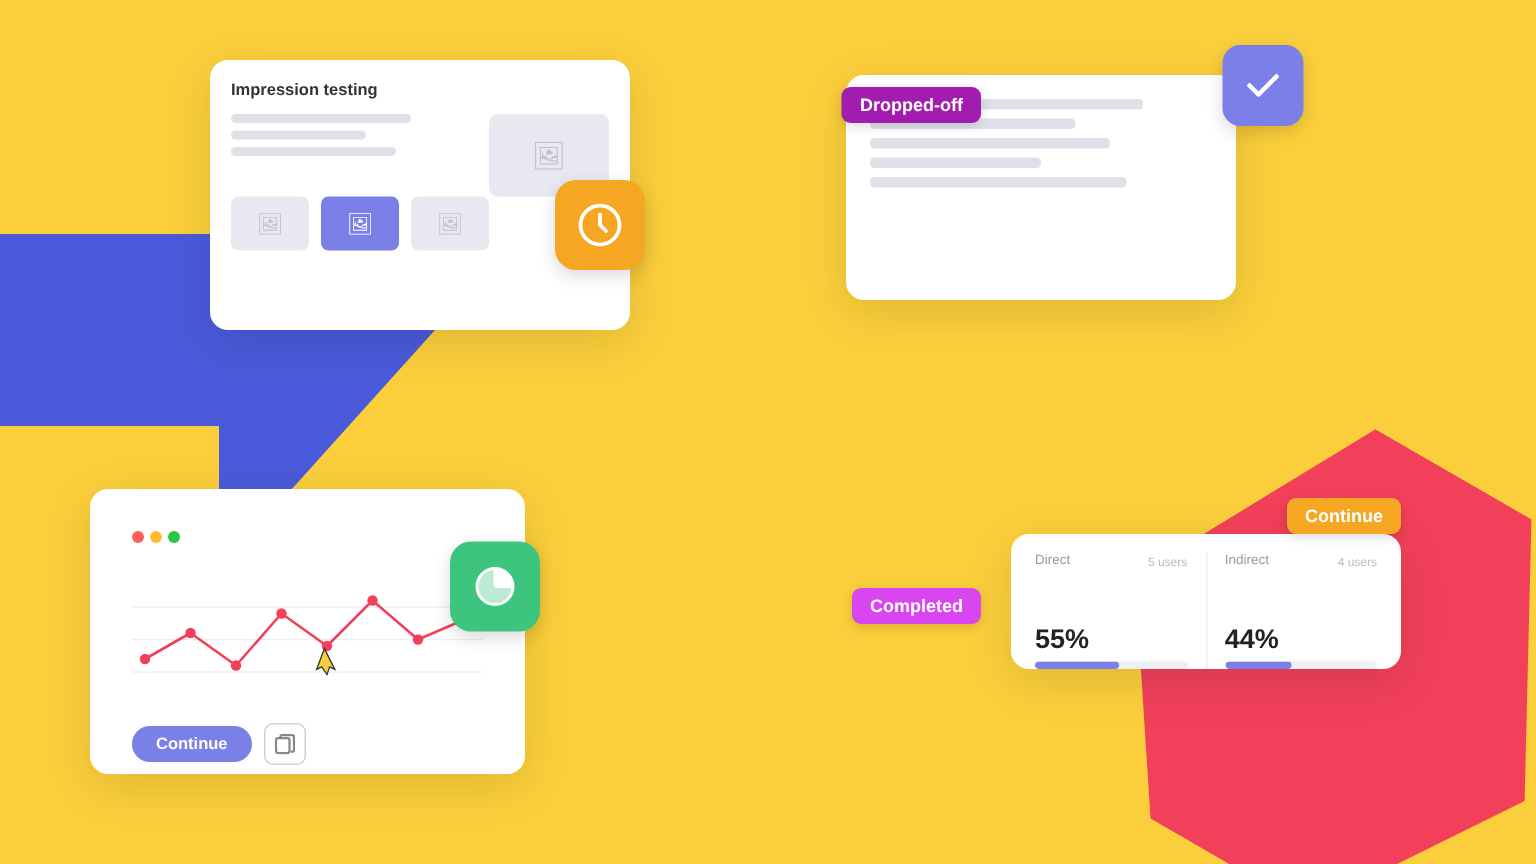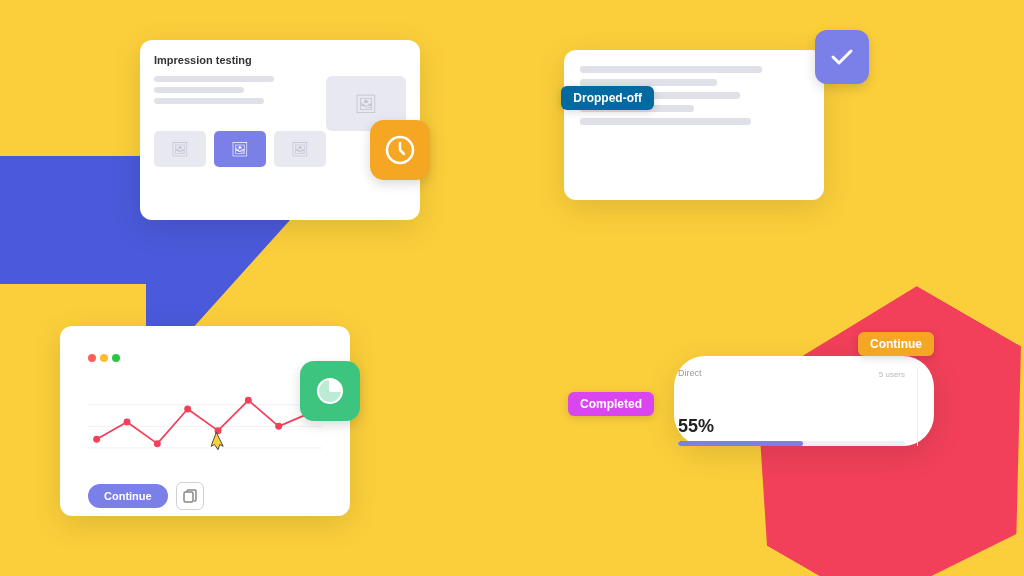--- a/index.html
+++ b/index.html
@@ -245,22 +245,21 @@
       box-shadow: 0 4px 12px rgba(0,0,0,0.15);
     }
 
     
     .card-stats {
       width: 260px;
       height: 90px;
       bottom: 130px;
       right: 90px;
       z-index: 2;
-      padding: 12px 4px;
-      border-radius: 31px;
+      padding: 12px 16px;
     }
 
     .stats-row {
       display: flex;
       justify-content: space-between;
       align-items: flex-start;
     }
 
     .stat-col {
       flex: 1;
@@ -314,24 +313,23 @@
       border-radius: 6px;
       padding: 5px 12px;
       font-size: 12px;
       font-weight: 700;
       color: white;
       z-index: 5;
       box-shadow: 0 2px 8px rgba(0,0,0,0.15);
     }
 
     .badge-dropped-off {
-      background: #0369a1;
+      background: #a21caf;
       top: 58px;
       right: 370px;
-      margin-top: 28px;
     }
 
     .badge-skipped {
       background: #F5A623;
       bottom: 220px;
       right: 90px;
     }
 
     .badge-completed {
       background: #d946ef;
@@ -471,14 +469,24 @@
       <div style="display:flex;justify-content:space-between;align-items:center">
         <span class="stat-label">Direct</span>
         <span class="stat-users">5 users</span>
       </div>
       <div class="stat-percent">55%</div>
       <div class="stat-bar-bg">
         <div class="stat-bar-fill" style="width:55%"></div>
       </div>
     </div>
     <div class="stat-divider"></div>
+    <div class="stat-col">
+      <div style="display:flex;justify-content:space-between;align-items:center">
+        <span class="stat-label">Indirect</span>
+        <span class="stat-users">4 users</span>
+      </div>
+      <div class="stat-percent">44%</div>
+      <div class="stat-bar-bg">
+        <div class="stat-bar-fill" style="width:44%"></div>
+      </div>
+    </div>
   </div>
 </div>
 
 </body></html>

